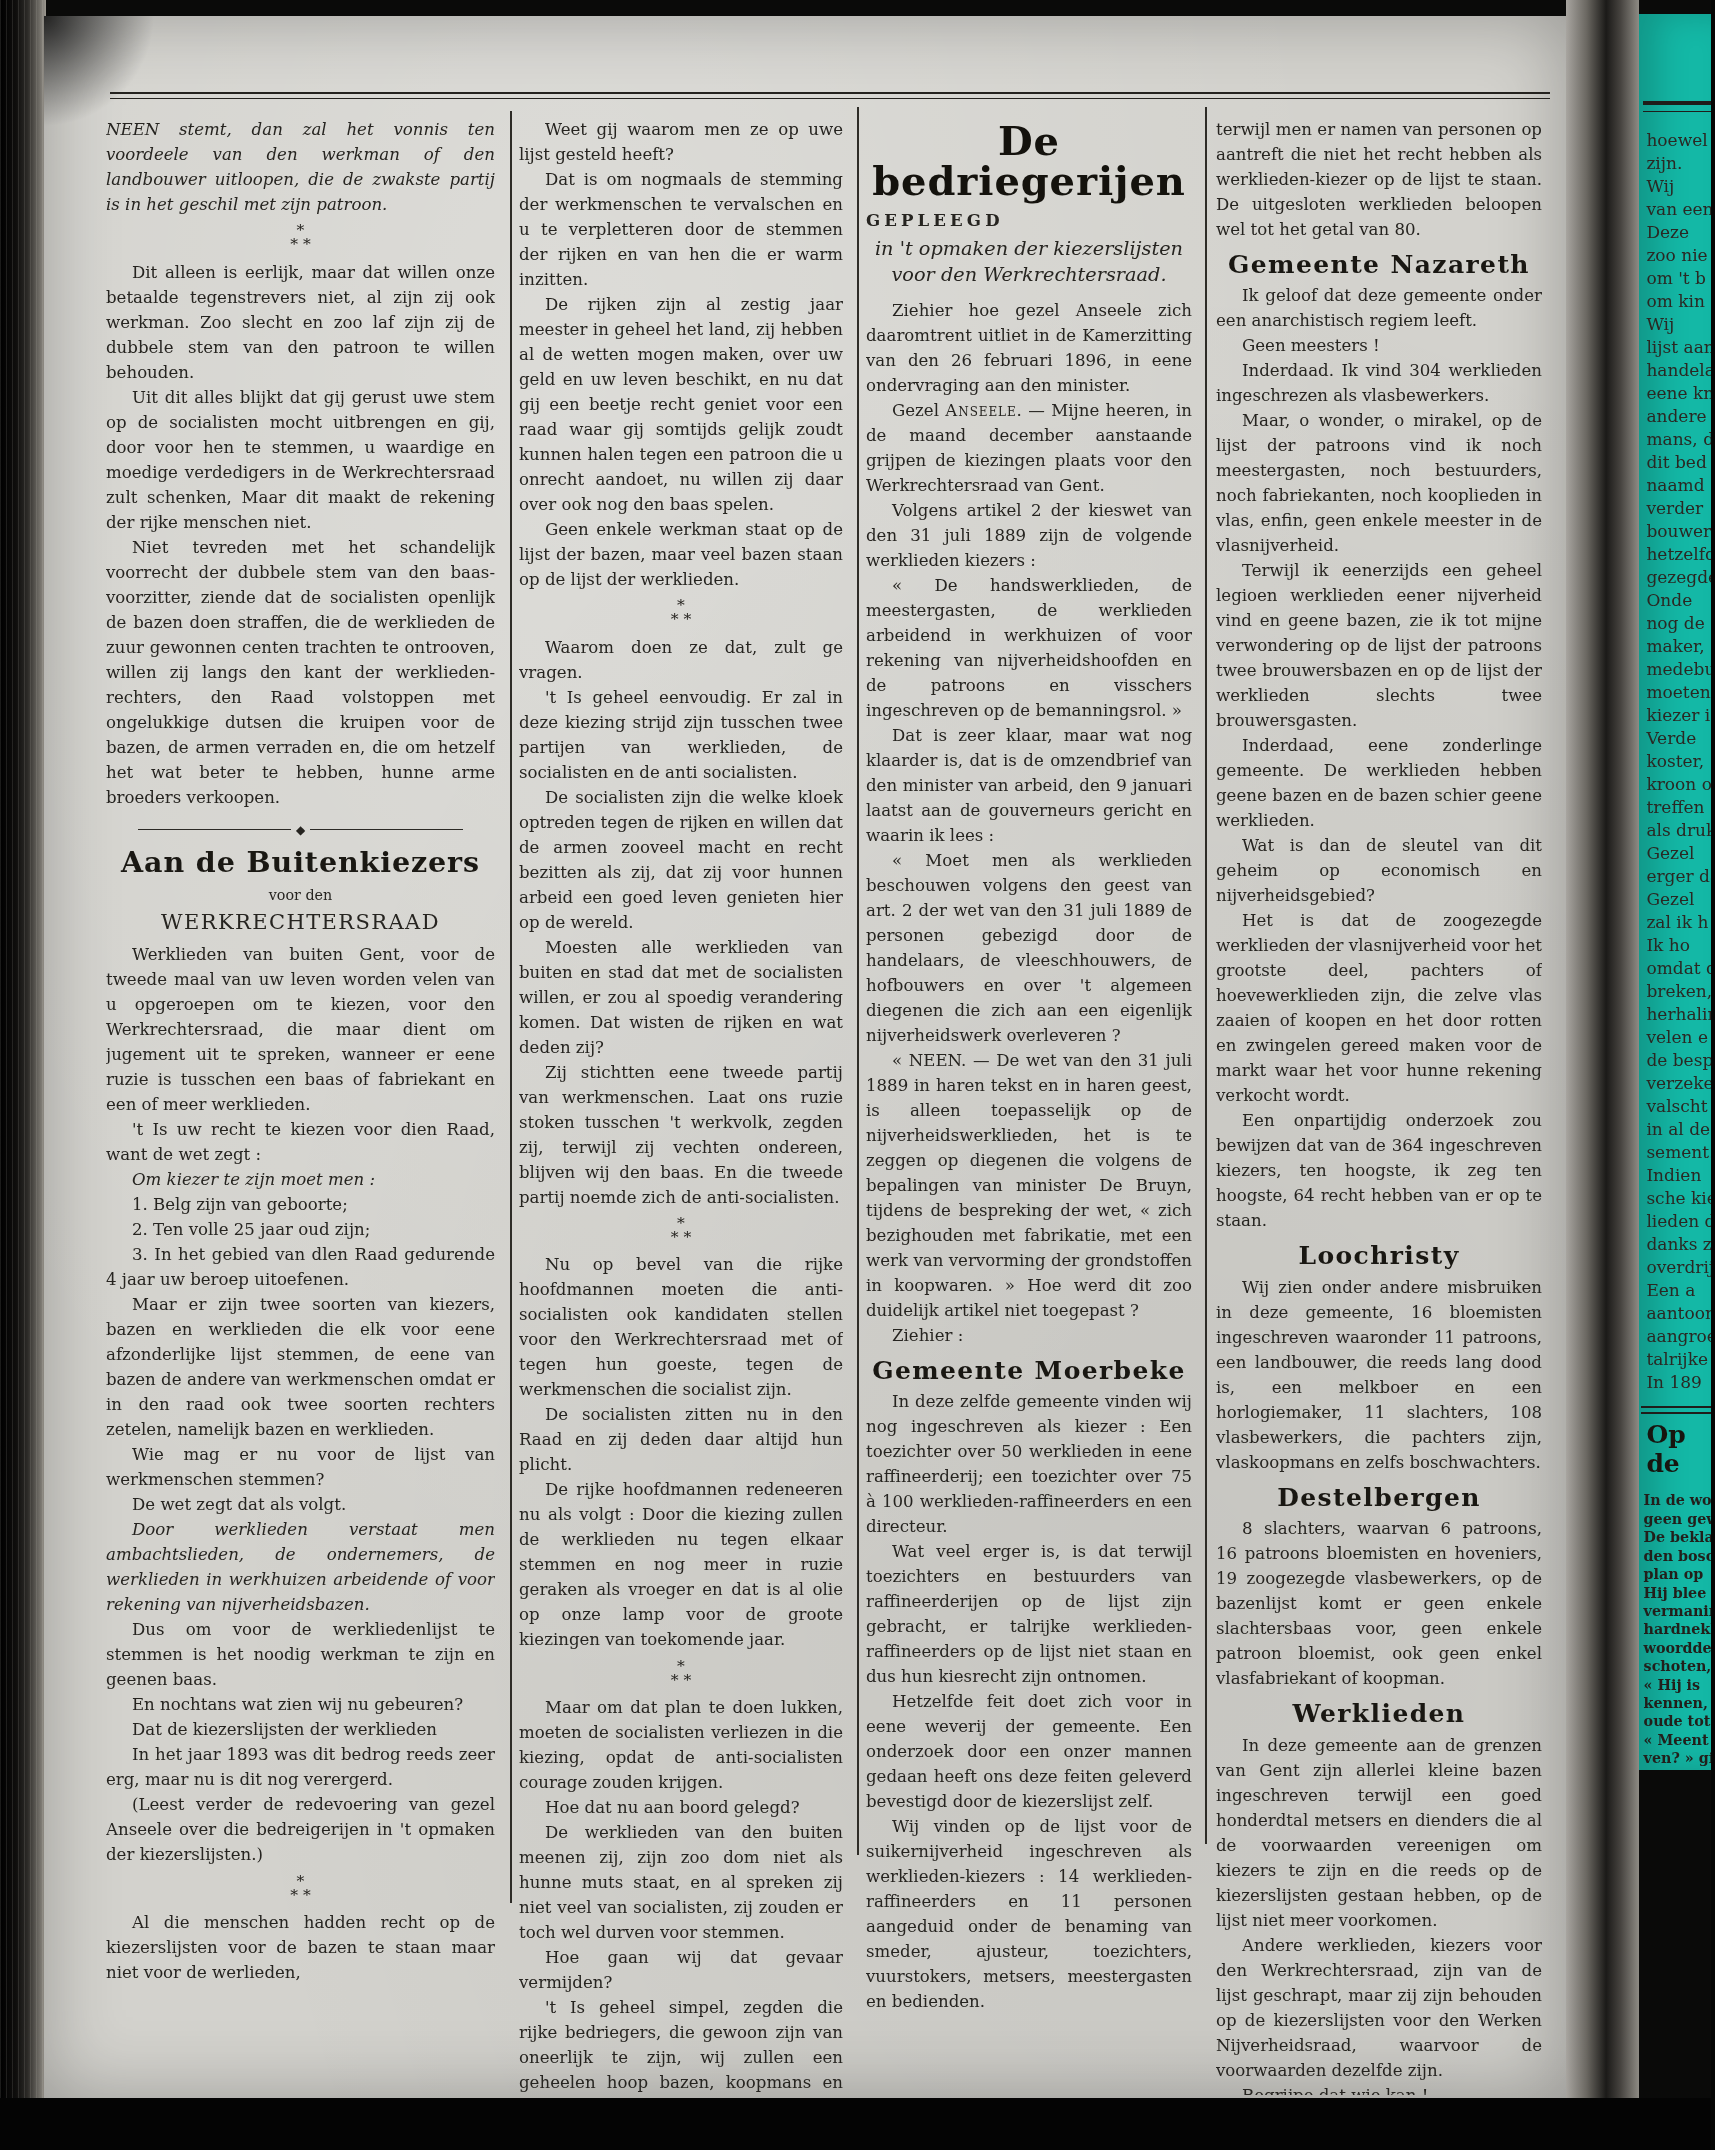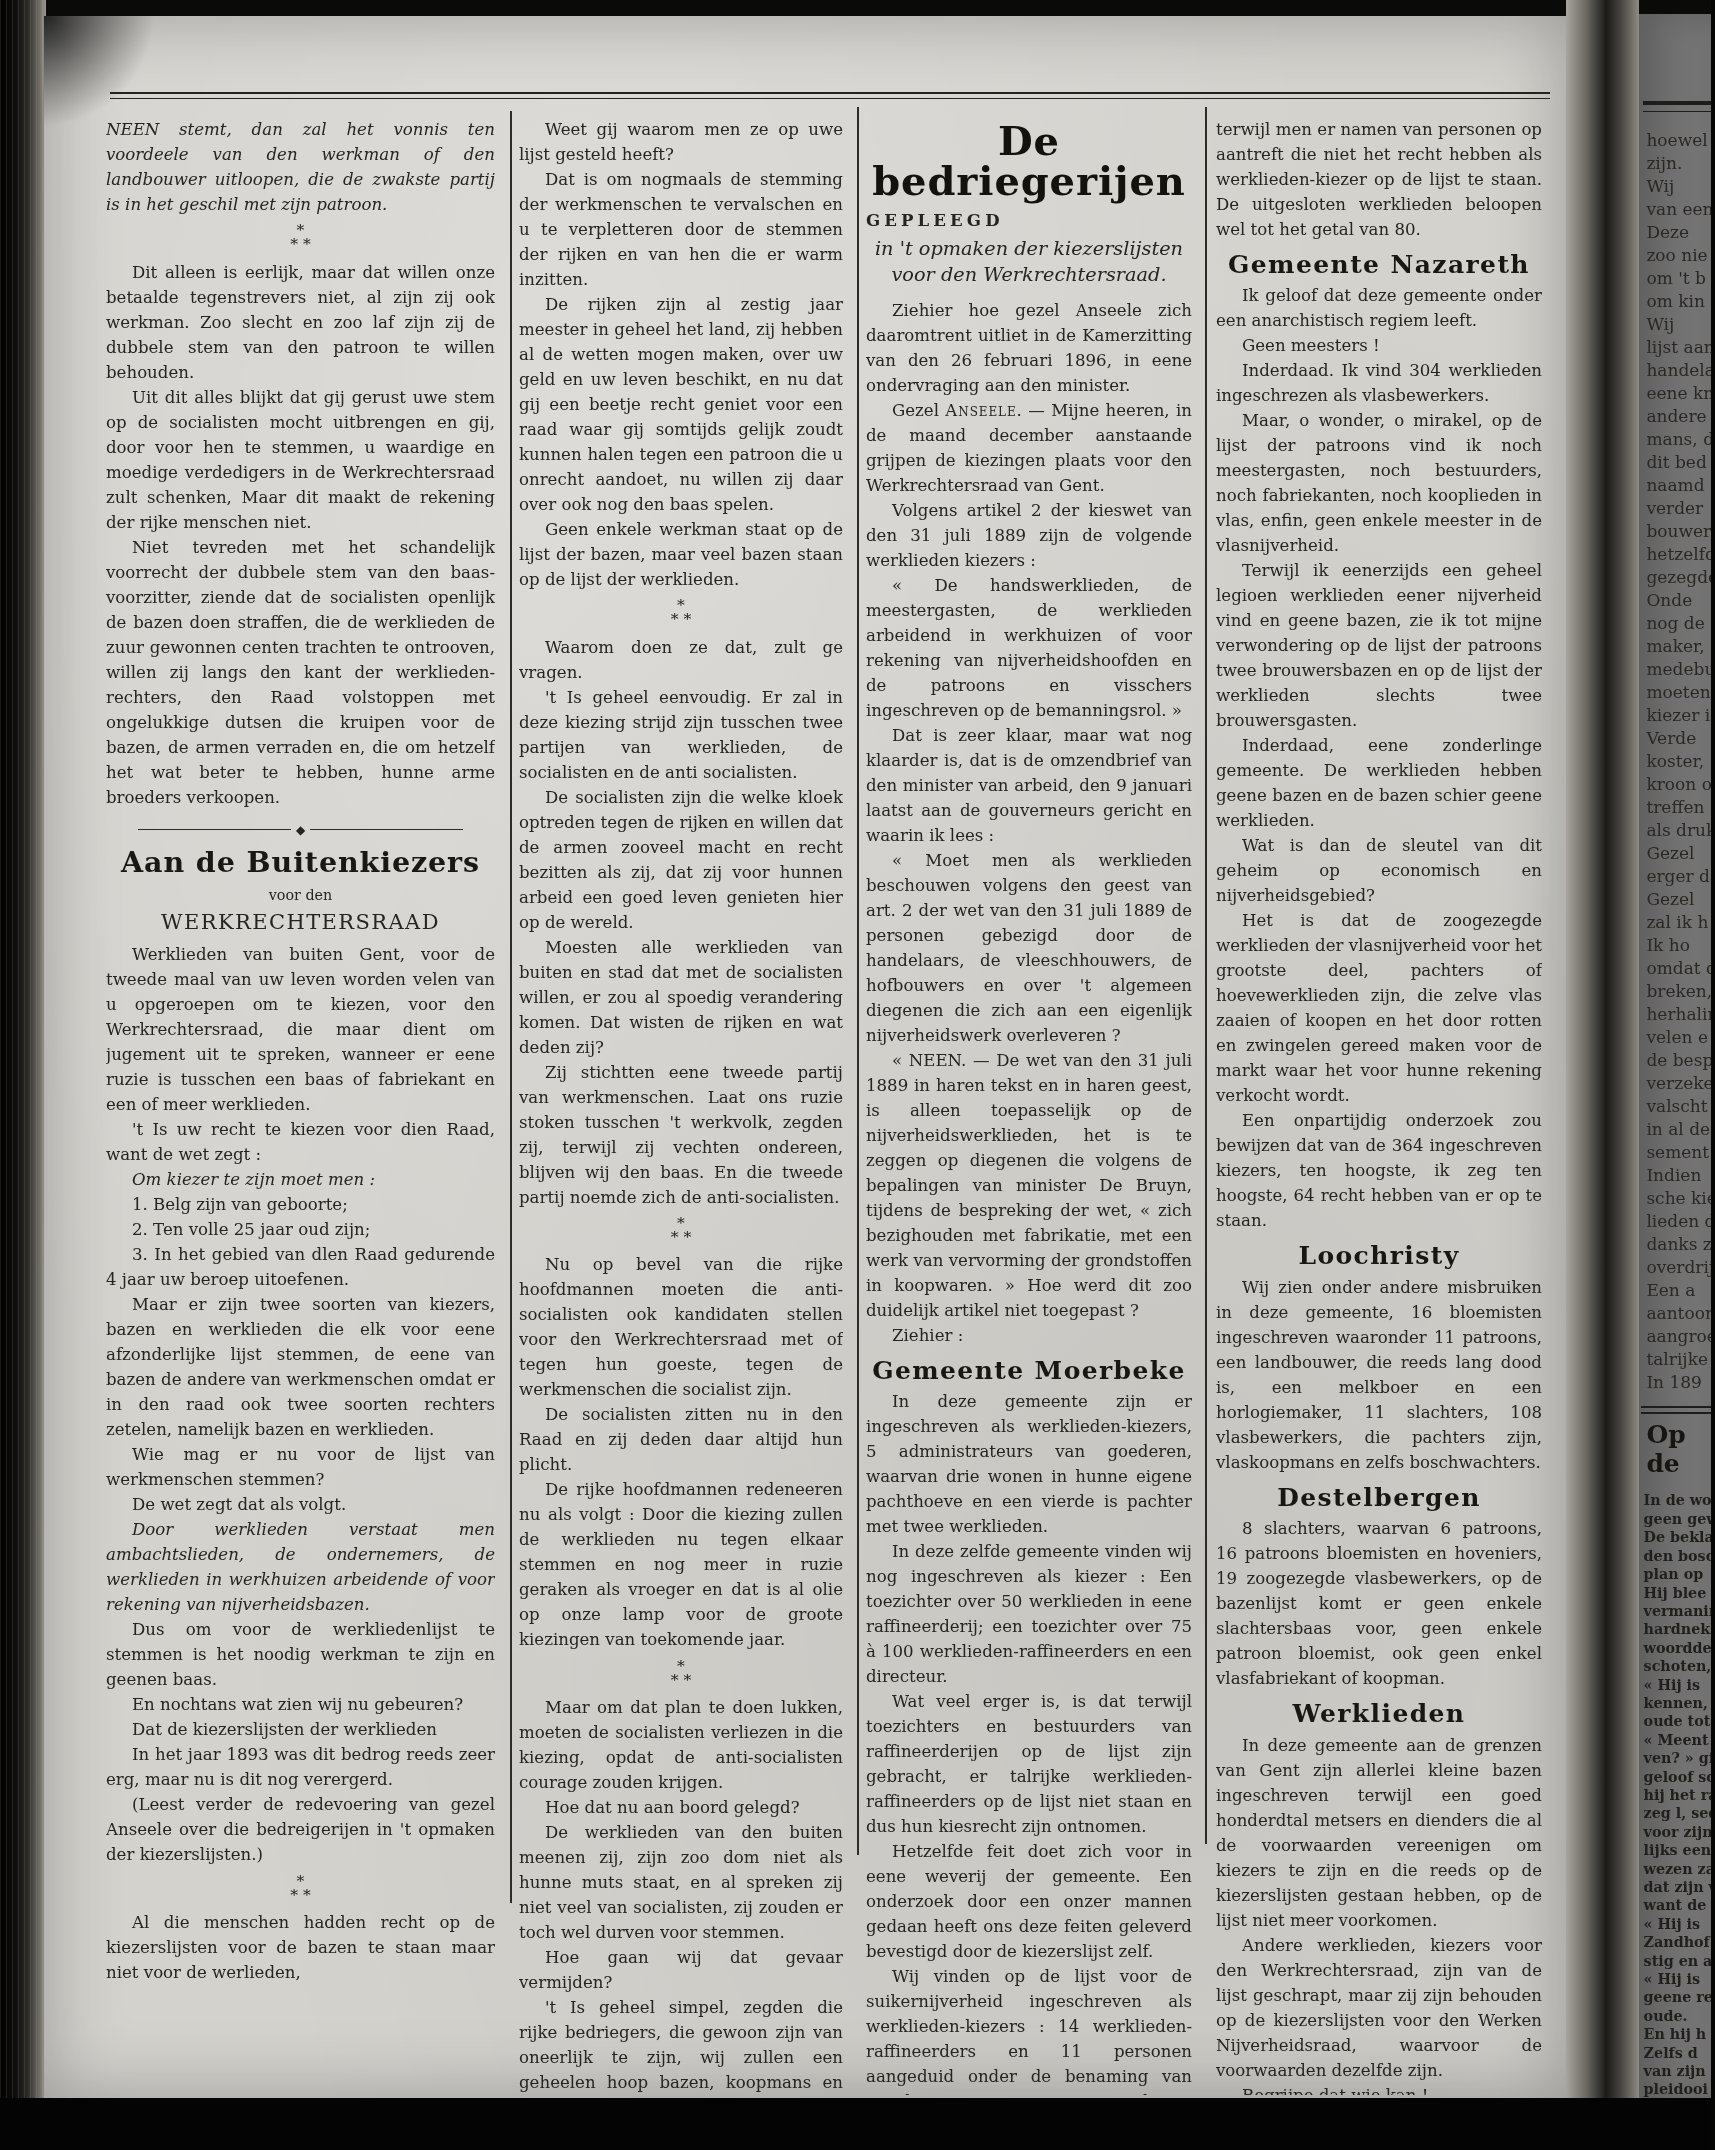--- a/index.html
+++ b/index.html
@@ -56,21 +56,21 @@
   .h-section{font-size:25px;font-weight:bold;text-align:center;text-indent:0;margin:10px 0 6.4px;
              letter-spacing:1.4px;color:#191712;}
   .display-bold{font-size:22px;font-weight:bold;line-height:1.32;text-align:justify;text-indent:0;
                 margin:1.8px 0;color:#15130e;letter-spacing:0.5px;}
 
   
   .fold{position:absolute;left:1566px;top:0;width:73px;height:2151px;
     background:linear-gradient(90deg,#a8a5a0 0%,#6b6862 28%,#1b1a18 55%,#474440 75%,#8e8b84 100%);}
 
   
-  .rpage{position:absolute;left:1639px;top:14px;width:77px;height:2084px;background:#737373;overflow:hidden;
+  .rpage{position:absolute;left:1639px;top:14px;width:77px;height:1756px;background:#14b8a6;overflow:hidden;
     box-shadow:inset 18.4px 0 32px rgba(0,0,0,.18);}
   .rp-rule-top{margin:87px 0 16.6px 3.7px;width:138px;height:6.4px;
     border-top:4.6px solid #1f1d1a;border-bottom:1.8px solid #1f1d1a;}
   .rp-line{font-size:17px;line-height:23px;white-space:nowrap;padding-left:7.4px;color:#2a2823;}
   .rp-rule-mid{margin:12px 0 6.4px 1.8px;width:138px;height:4.1px;
     border-top:2.3px solid #1f1d1a;border-bottom:2.3px solid #1f1d1a;}
   .rp-head{font-size:25px;font-weight:bold;padding-left:7.4px;margin:6.4px 0 13px;color:#17150f;}
   .rp-small{font-size:14.3px;line-height:18.4px;font-weight:bold;white-space:nowrap;padding-left:4.6px;color:#221f1b;}
 
   .bottom-band{position:absolute;left:0;bottom:0;width:1716px;height:53px;background:#040404;}
@@ -151,21 +151,20 @@
       <div class="h-subitalic">in 't opmaken der kiezerslijsten voor den Werkrechtersraad.</div>
       <div class="para">Ziehier hoe gezel Anseele zich daaromtrent uitliet in de Kamerzitting van den 26 februari 1896, in eene ondervraging aan den minister.</div>
       <div class="para"><span>Gezel </span><span class="sc">Anseele</span><span>. — Mijne heeren, in de maand december aanstaande grijpen de kiezingen plaats voor den Werkrechtersraad van Gent.</span></div>
       <div class="para">Volgens artikel 2 der kieswet van den 31 juli 1889 zijn de volgende werklieden kiezers :</div>
       <div class="para">« De handswerklieden, de meestergasten, de werklieden arbeidend in werkhuizen of voor rekening van nijverheidshoofden en de patroons en visschers ingeschreven op de bemanningsrol. »</div>
       <div class="para">Dat is zeer klaar, maar wat nog klaarder is, dat is de omzendbrief van den minister van arbeid, den 9 januari laatst aan de gouverneurs gericht en waarin ik lees :</div>
       <div class="para">« Moet men als werklieden beschouwen volgens den geest van art. 2 der wet van den 31 juli 1889 de personen gebezigd door de handelaars, de vleeschhouwers, de hofbouwers en over 't algemeen diegenen die zich aan een eigenlijk nijverheidswerk overleveren ?</div>
       <div class="para">« NEEN. — De wet van den 31 juli 1889 in haren tekst en in haren geest, is alleen toepasselijk op de nijverheidswerklieden, het is te zeggen op diegenen die volgens de bepalingen van minister De Bruyn, tijdens de bespreking der wet, « zich bezighouden met fabrikatie, met een werk van vervorming der grondstoffen in koopwaren. » Hoe werd dit zoo duidelijk artikel niet toegepast ?</div>
       <div class="para">Ziehier :</div>
       <div class="h-section">Gemeente Moerbeke</div>
-      <div class="para">In deze gemeente zijn er ingeschreven als werklieden-kiezers, 5 administrateurs van goederen, waarvan drie wonen in hunne eigene pachthoeve en een vierde is pachter met twee werklieden.</div>
       <div class="para">In deze zelfde gemeente vinden wij nog ingeschreven als kiezer : Een toezichter over 50 werklieden in eene raffineerderij; een toezichter over 75 à 100 werklieden-raffineerders en een directeur.</div>
       <div class="para">Wat veel erger is, is dat terwijl toezichters en bestuurders van raffineerderijen op de lijst zijn gebracht, er talrijke werklieden-raffineerders op de lijst niet staan en dus hun kiesrecht zijn ontnomen.</div>
       <div class="para">Hetzelfde feit doet zich voor in eene weverij der gemeente. Een onderzoek door een onzer mannen gedaan heeft ons deze feiten geleverd bevestigd door de kiezerslijst zelf.</div>
       <div class="para">Wij vinden op de lijst voor de suikernijverheid ingeschreven als werklieden-kiezers : 14 werklieden-raffineerders en 11 personen aangeduid onder de benaming van smeder, ajusteur, toezichters, vuurstokers, metsers, meestergasten en bedienden.</div>
     </div>
   <div class="col colD">
       <div class="para noind">terwijl men er namen van personen op aantreft die niet het recht hebben als werklieden-kiezer op de lijst te staan. De uitgesloten werklieden beloopen wel tot het getal van 80.</div>
       <div class="h-section">Gemeente Nazareth</div>
       <div class="para">Ik geloof dat deze gemeente onder een anarchistisch regiem leeft.</div>
       <div class="para">Geen meesters !</div>

